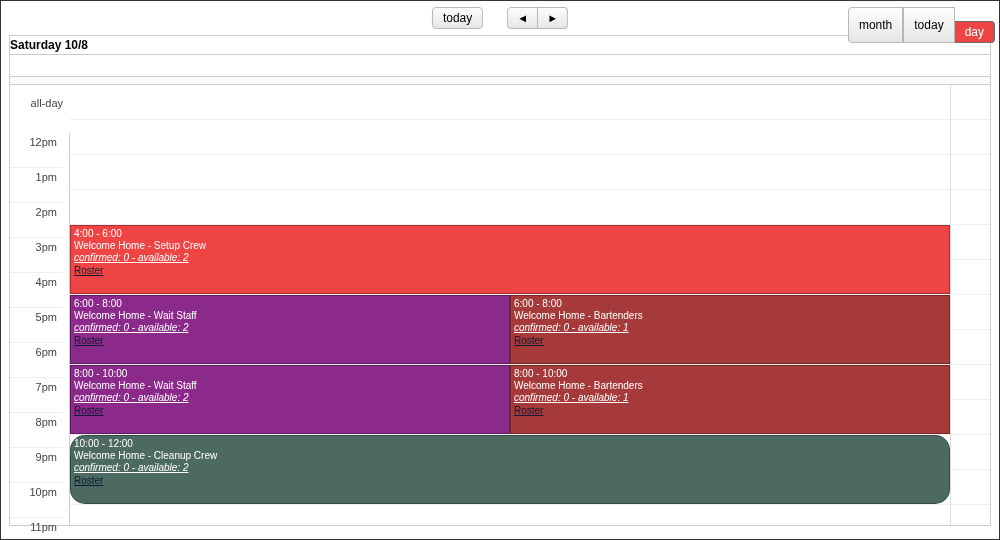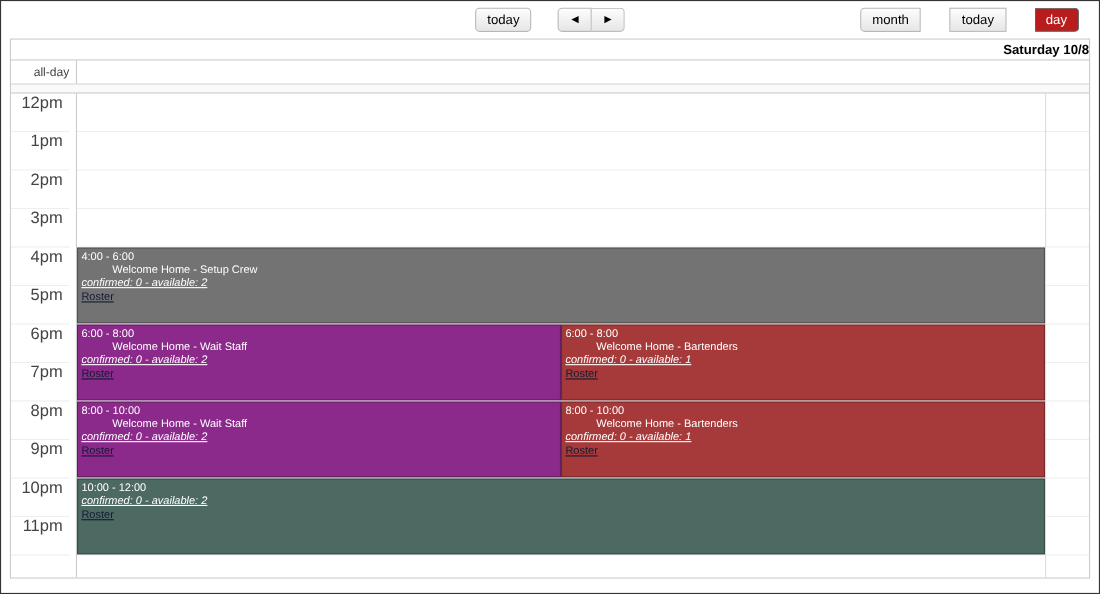--- a/index.html
+++ b/index.html
@@ -1,46 +1,46 @@
 <!DOCTYPE html>
 <html><head>
 <meta charset="utf-8">
 <style>
 * { box-sizing: border-box; margin: 0; padding: 0; }
 body { font-family: Arial, Helvetica, sans-serif; font-size: 12px; background: #fff; border: 1px solid #333; width: 1000px; height: 540px; overflow: hidden; }
 .toolbar { position: relative; height: 34px; padding: 6px 8px; }
 .toolbar .center { position: absolute; left: 50%; transform: translateX(-50%); top: 6px; display: flex; gap: 24px; }
-.toolbar .right { position: absolute; right: 18px; top: 6px; display: flex; gap: 26px; }
+.toolbar .right { position: absolute; right: 4px; top: 6px; display: flex; }
 .btn { background: linear-gradient(#fdfdfd,#e6e6e6); border: 1px solid #b7b7b7; border-radius: 4px; padding: 3px 10px; font-size: 12px; cursor: pointer; }
 .btn-group { display: flex; }
 .btn-group .btn { border-radius: 0; }
 .btn-group .btn:first-child { border-radius: 4px 0 0 4px; }
 .btn-group .btn:last-child { border-radius: 0 4px 4px 0; border-left: none; }
-.btn.active { background: #b91c1c; color: #fff; border-color: #6b6b6b; }
+.btn.active { background: #ef4444; color: #fff; border-color: #6b6b6b; margin-top: 14px; }
 .btn.arrow { padding: 3px 9px; font-size: 11px; }
 .cal { border: 1px solid #ccc; margin: 0 8px 8px 8px; }
-.date-header { text-align: right; font-weight: bold; font-size: 12px; border-bottom: 1px solid #ccc; padding: 2px 0; }
+.date-header { text-align: left; font-weight: bold; font-size: 12px; border-bottom: 1px solid #ccc; padding: 2px 0; }
 .allday-row { display: flex; border-bottom: 1px solid #ccc; height: 22px; }
-.time-col { width: 60px; border-right: 1px solid #ccc; text-align: right; padding-right: 6px; font-size: 11px; color: #444; }
+.time-col { width: 60px; border-right: 1px solid #ccc; text-align: right; padding-right: 6px; font-size: 11px; color: #444; margin-top: 48px; }
 .allday-row .time-col { display: flex; align-items: center; justify-content: flex-end; }
 .allday-body { flex: 1; }
 .divider { height: 8px; border-bottom: 1px solid #ccc; background: #fafafa; }
 .grid-wrap { display: flex; height: 440px; }
 .grid-wrap .time-col { width: 60px; border-right: 1px solid #ccc; }
-.hour-label { height: 35px; text-align: right; padding-right: 6px; font-size: 15px; color: #444; border-bottom: 1px solid #eee; line-height: 16px; padding-top: 1px; }
+.hour-label { height: 35px; text-align: right; padding-right: 6px; font-size: 11px; color: #444; border-bottom: 1px solid #eee; line-height: 16px; padding-top: 1px; }
 .grid-body { flex: 1; position: relative; }
 .hour-slot { height: 35px; border-bottom: 1px solid #eee; }
 .right-gutter { width: 40px; border-left: 1px solid #ddd; }
 .right-gutter .hour-slot { border-bottom: 1px solid #eee; }
 .event { position: absolute; border: 1px solid rgba(0,0,0,.3); color: #fff; font-size: 10px; line-height: 12px; padding: 2px 3px; overflow: hidden; cursor: pointer; }
 .event .time { font-weight: normal; }
-.event .title { display: block; margin-left: 28px; }
+.event .title { display: block; }
 .event .status { font-style: italic; text-decoration: underline; }
 .event .roster { text-decoration: underline; color: #111a33; display: inline-block; margin-top: 1px; text-align: center; }
-.ev-blue { background: #737373; }
+.ev-blue { background: #ef4444; }
 .ev-purple { background: #8b2a8b; }
 .ev-red { background: #a63a3a; }
 .ev-teal { background: #4d6a62; }
 </style>
 </head>
 <body>
 
 <div class="toolbar">
   <div class="center">
     <button class="btn">today</button>
@@ -90,21 +90,21 @@
         <div class="hour-slot"></div>
         <div class="hour-slot"></div>
         <div class="hour-slot"></div>
         <div class="hour-slot"></div>
         <div class="hour-slot"></div>
         <div class="event ev-blue" style="top: 140px; height: 69px; left: 0%; width: 100%;"><span class="time">4:00 - 6:00</span><span class="title">Welcome Home - Setup Crew</span><div class="status">confirmed: 0 - available: 2</div><a class="roster" href="#">Roster</a></div>
         <div class="event ev-purple" style="top: 210px; height: 69px; left: 0%; width: 50%;"><span class="time">6:00 - 8:00</span><span class="title">Welcome Home - Wait Staff</span><div class="status">confirmed: 0 - available: 2</div><a class="roster" href="#">Roster</a></div>
         <div class="event ev-red" style="top: 210px; height: 69px; left: 50%; width: 50%;"><span class="time">6:00 - 8:00</span><span class="title">Welcome Home - Bartenders</span><div class="status">confirmed: 0 - available: 1</div><a class="roster" href="#">Roster</a></div>
         <div class="event ev-purple" style="top: 280px; height: 69px; left: 0%; width: 50%;"><span class="time">8:00 - 10:00</span><span class="title">Welcome Home - Wait Staff</span><div class="status">confirmed: 0 - available: 2</div><a class="roster" href="#">Roster</a></div>
         <div class="event ev-red" style="top: 280px; height: 69px; left: 50%; width: 50%;"><span class="time">8:00 - 10:00</span><span class="title">Welcome Home - Bartenders</span><div class="status">confirmed: 0 - available: 1</div><a class="roster" href="#">Roster</a></div>
-        <div class="event ev-teal" style="top: 350px; height: 69px; left: 0%; width: 100%;"><span class="time">10:00 - 12:00</span><div class="status">confirmed: 0 - available: 2</div><a class="roster" href="#">Roster</a></div>
+        <div class="event ev-teal" style="top: 350px; height: 69px; left: 0%; width: 100%; border-radius: 15px;"><span class="time">10:00 - 12:00</span><span class="title">Welcome Home - Cleanup Crew</span><div class="status">confirmed: 0 - available: 2</div><a class="roster" href="#">Roster</a></div>
       </div>
     <div class="right-gutter" id="right-gutter">
         <div class="hour-slot"></div>
         <div class="hour-slot"></div>
         <div class="hour-slot"></div>
         <div class="hour-slot"></div>
         <div class="hour-slot"></div>
         <div class="hour-slot"></div>
         <div class="hour-slot"></div>
         <div class="hour-slot"></div>

